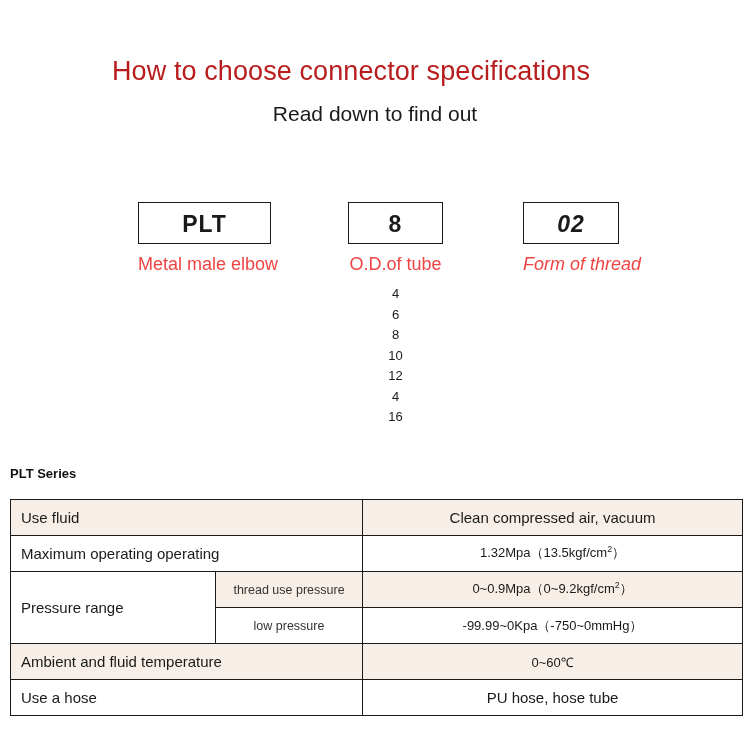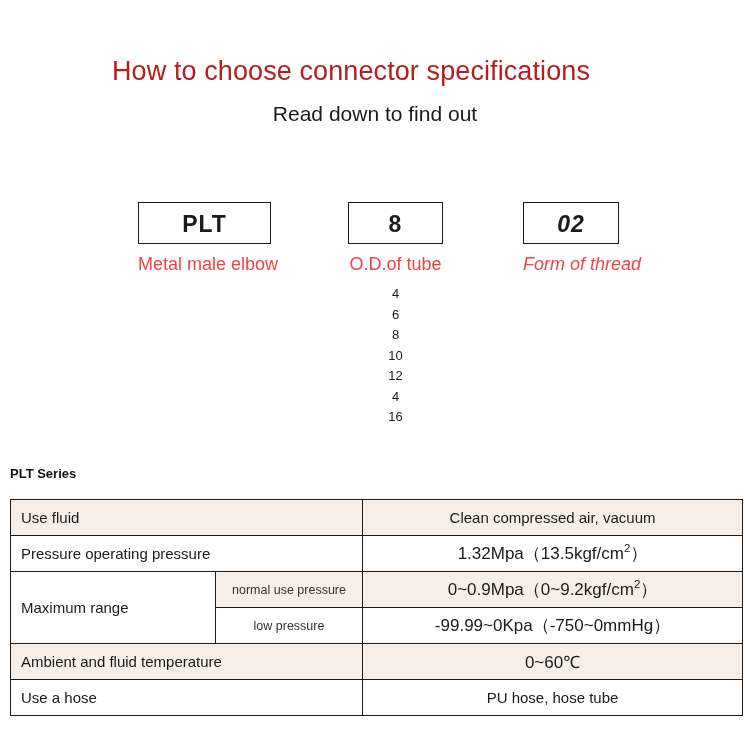--- a/index.html
+++ b/index.html
@@ -115,21 +115,21 @@
   }
   .spec-table td.sublabel {
     text-align: center;
     font-size: 12.5px;
     color: #333;
   }
   .row-beige td { background: #f7efe7; }
   .row-white td { background: #ffffff; }
   td.beige { background: #f7efe7 !important; }
   td.white { background: #ffffff !important; }
-  .val-small { font-size: 17px; }
+  .val-small { font-size: 13px; }
   sup { font-size: 0.68em; vertical-align: super; }
 </style>
 </head>
 <body>
 
 <div class="page-title">How to choose connector specifications</div>
 <div class="page-subtitle">Read down to find out</div>
 
 <div class="code-area">
 
@@ -167,26 +167,26 @@
     <col style="width:205px">
     <col style="width:147px">
     <col style="width:380px">
   </colgroup>
   <tbody>
     <tr class="row-beige">
       <td class="label" colspan="2">Use fluid</td>
       <td class="value">Clean compressed air, vacuum</td>
     </tr>
     <tr class="row-white">
-      <td class="label" colspan="2">Pressure operating pressure</td>
+      <td class="label" colspan="2">Maximum operating operating</td>
       <td class="value val-small">1.32Mpa（13.5kgf/cm<sup>2</sup>）</td>
     </tr>
     <tr>
-      <td class="label white" rowspan="2">Maximum range</td>
-      <td class="sublabel beige">normal use pressure</td>
+      <td class="label white" rowspan="2">Pressure range</td>
+      <td class="sublabel beige">thread use pressure</td>
       <td class="value beige val-small">0~0.9Mpa（0~9.2kgf/cm<sup>2</sup>）</td>
     </tr>
     <tr>
       <td class="sublabel white">low pressure</td>
       <td class="value white val-small">-99.99~0Kpa（-750~0mmHg）</td>
     </tr>
     <tr class="row-beige">
       <td class="label" colspan="2">Ambient and fluid temperature</td>
       <td class="value val-small">0~60℃</td>
     </tr>

